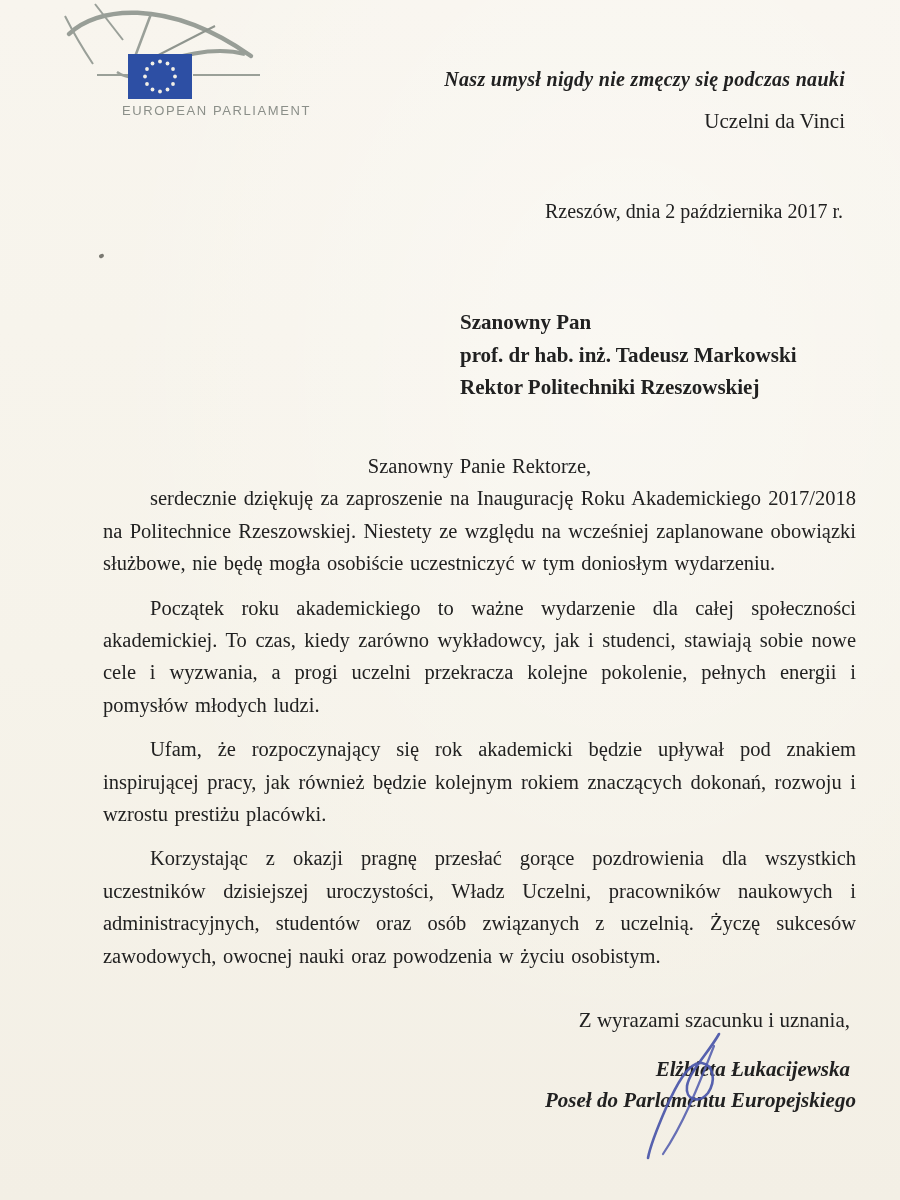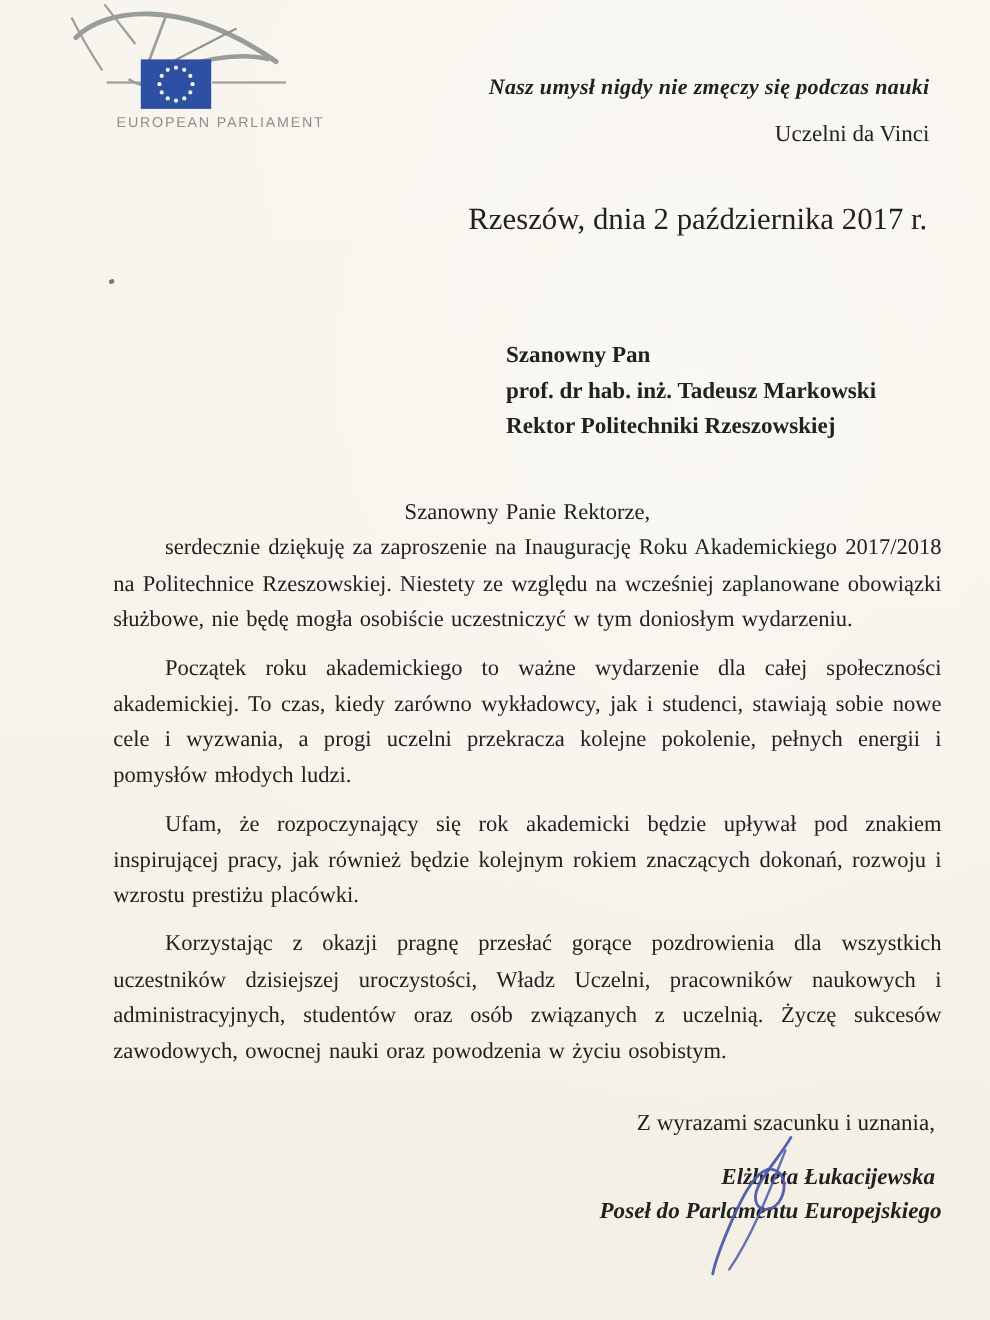--- a/index.html
+++ b/index.html
@@ -23,38 +23,38 @@
       linear-gradient(180deg, #f8f5ee 0%, #f6f3ea 55%, #f3efe5 100%);
   }
   
   .logo-block { position: absolute; left: 55px; top: 0; width: 230px; height: 130px; }
   .hemicycle { position: absolute; left: 0; top: 0; }
   .eu-flag { position: absolute; left: 73px; top: 54px; width: 64px; height: 45px; background: #2d4fa4; }
   .flag-rule { position: absolute; height: 2px; background: #9aa098; top: 74px; }
   .flag-rule.left  { left: 42px;  width: 31px; }
   .flag-rule.right { left: 138px; width: 67px; }
   .logo-caption {
-    position: absolute; left: 51px; top: 103px;
+    position: absolute; left: 67px; top: 103px;
     font-family: "Liberation Sans", sans-serif;
     font-size: 13px; letter-spacing: 1.6px;
     color: #8b8f89; white-space: nowrap;
   }
   
   .quote {
     position: absolute; right: 55px; top: 68px;
     font-size: 20px; font-weight: bold; font-style: italic;
     white-space: nowrap; letter-spacing: 0.3px;
   }
   .quote-author {
     position: absolute; right: 55px; top: 109px;
     font-size: 21px; white-space: nowrap;
   }
   .dateline {
-    position: absolute; right: 57px; top: 184px;
-    font-size: 28px; white-space: nowrap; text-align: right;
+    position: absolute; right: 57px; top: 200px;
+    font-size: 20px; white-space: nowrap; text-align: right;
   }
   
   .recipient {
     position: absolute; left: 460px; top: 306px;
     font-size: 21px; font-weight: bold; line-height: 32.5px;
     white-space: nowrap;
   }
   
   .letter-body {
     position: absolute; left: 103px; top: 450px; width: 753px;

